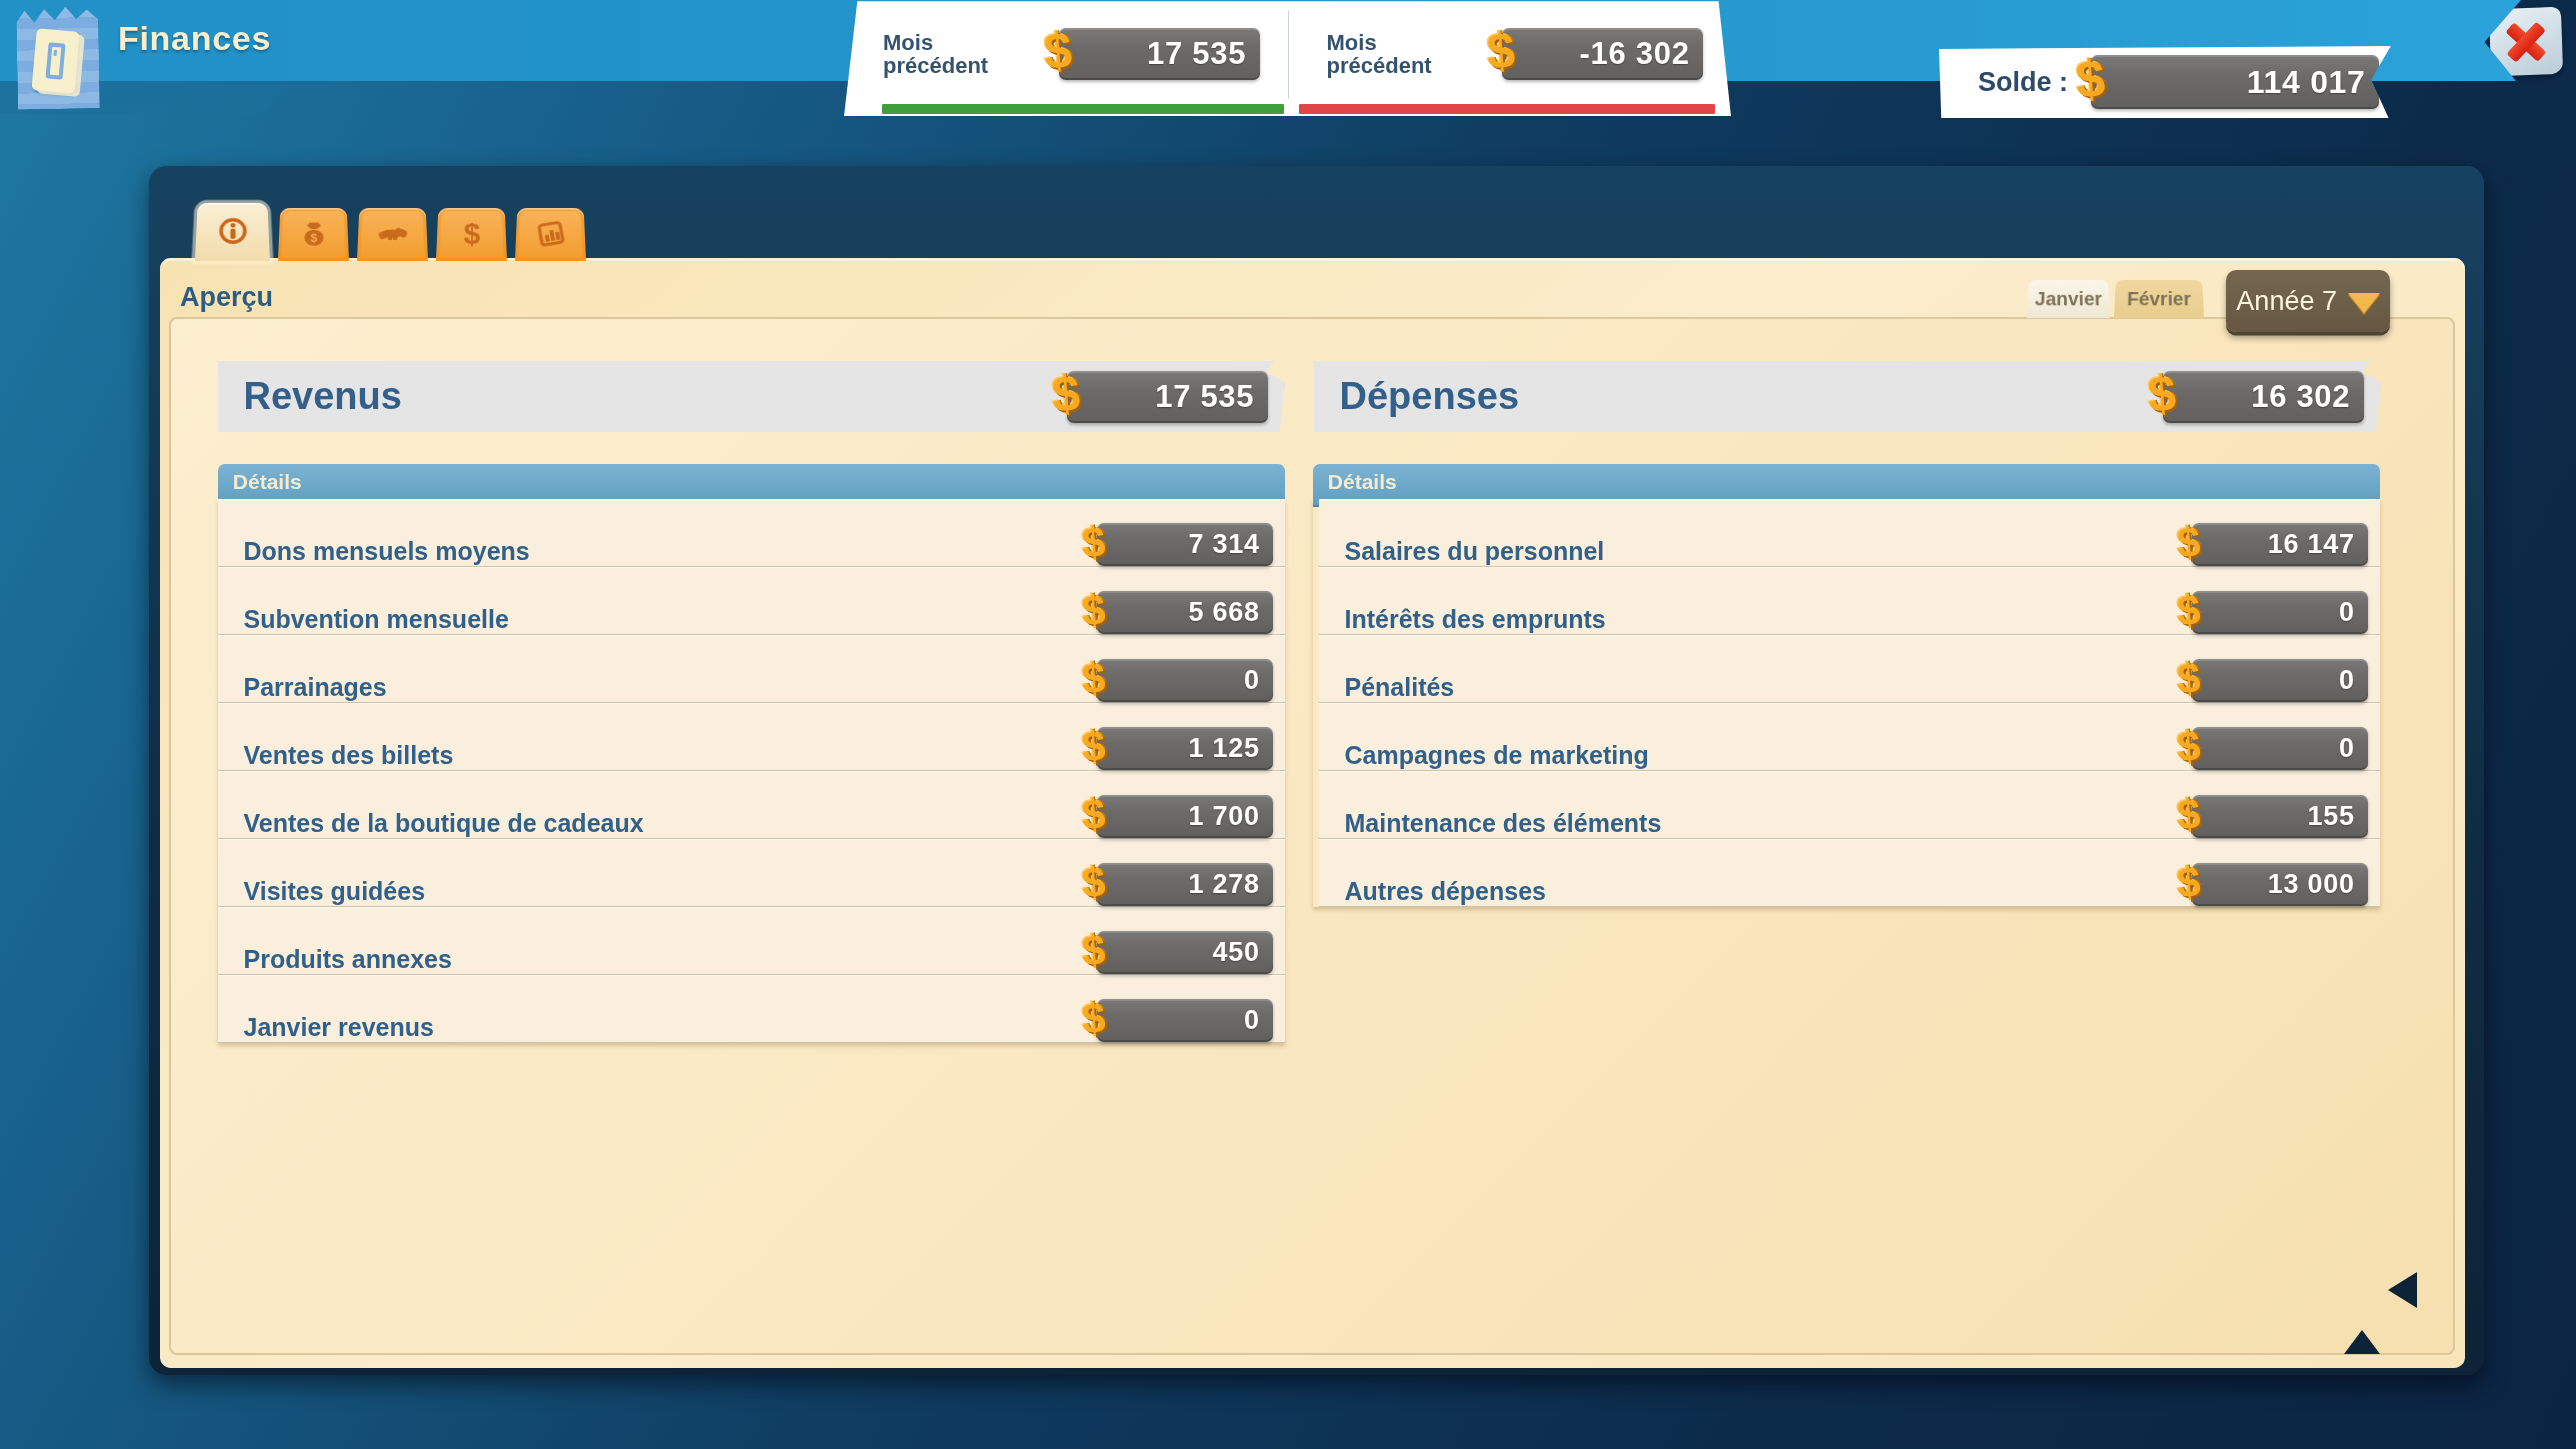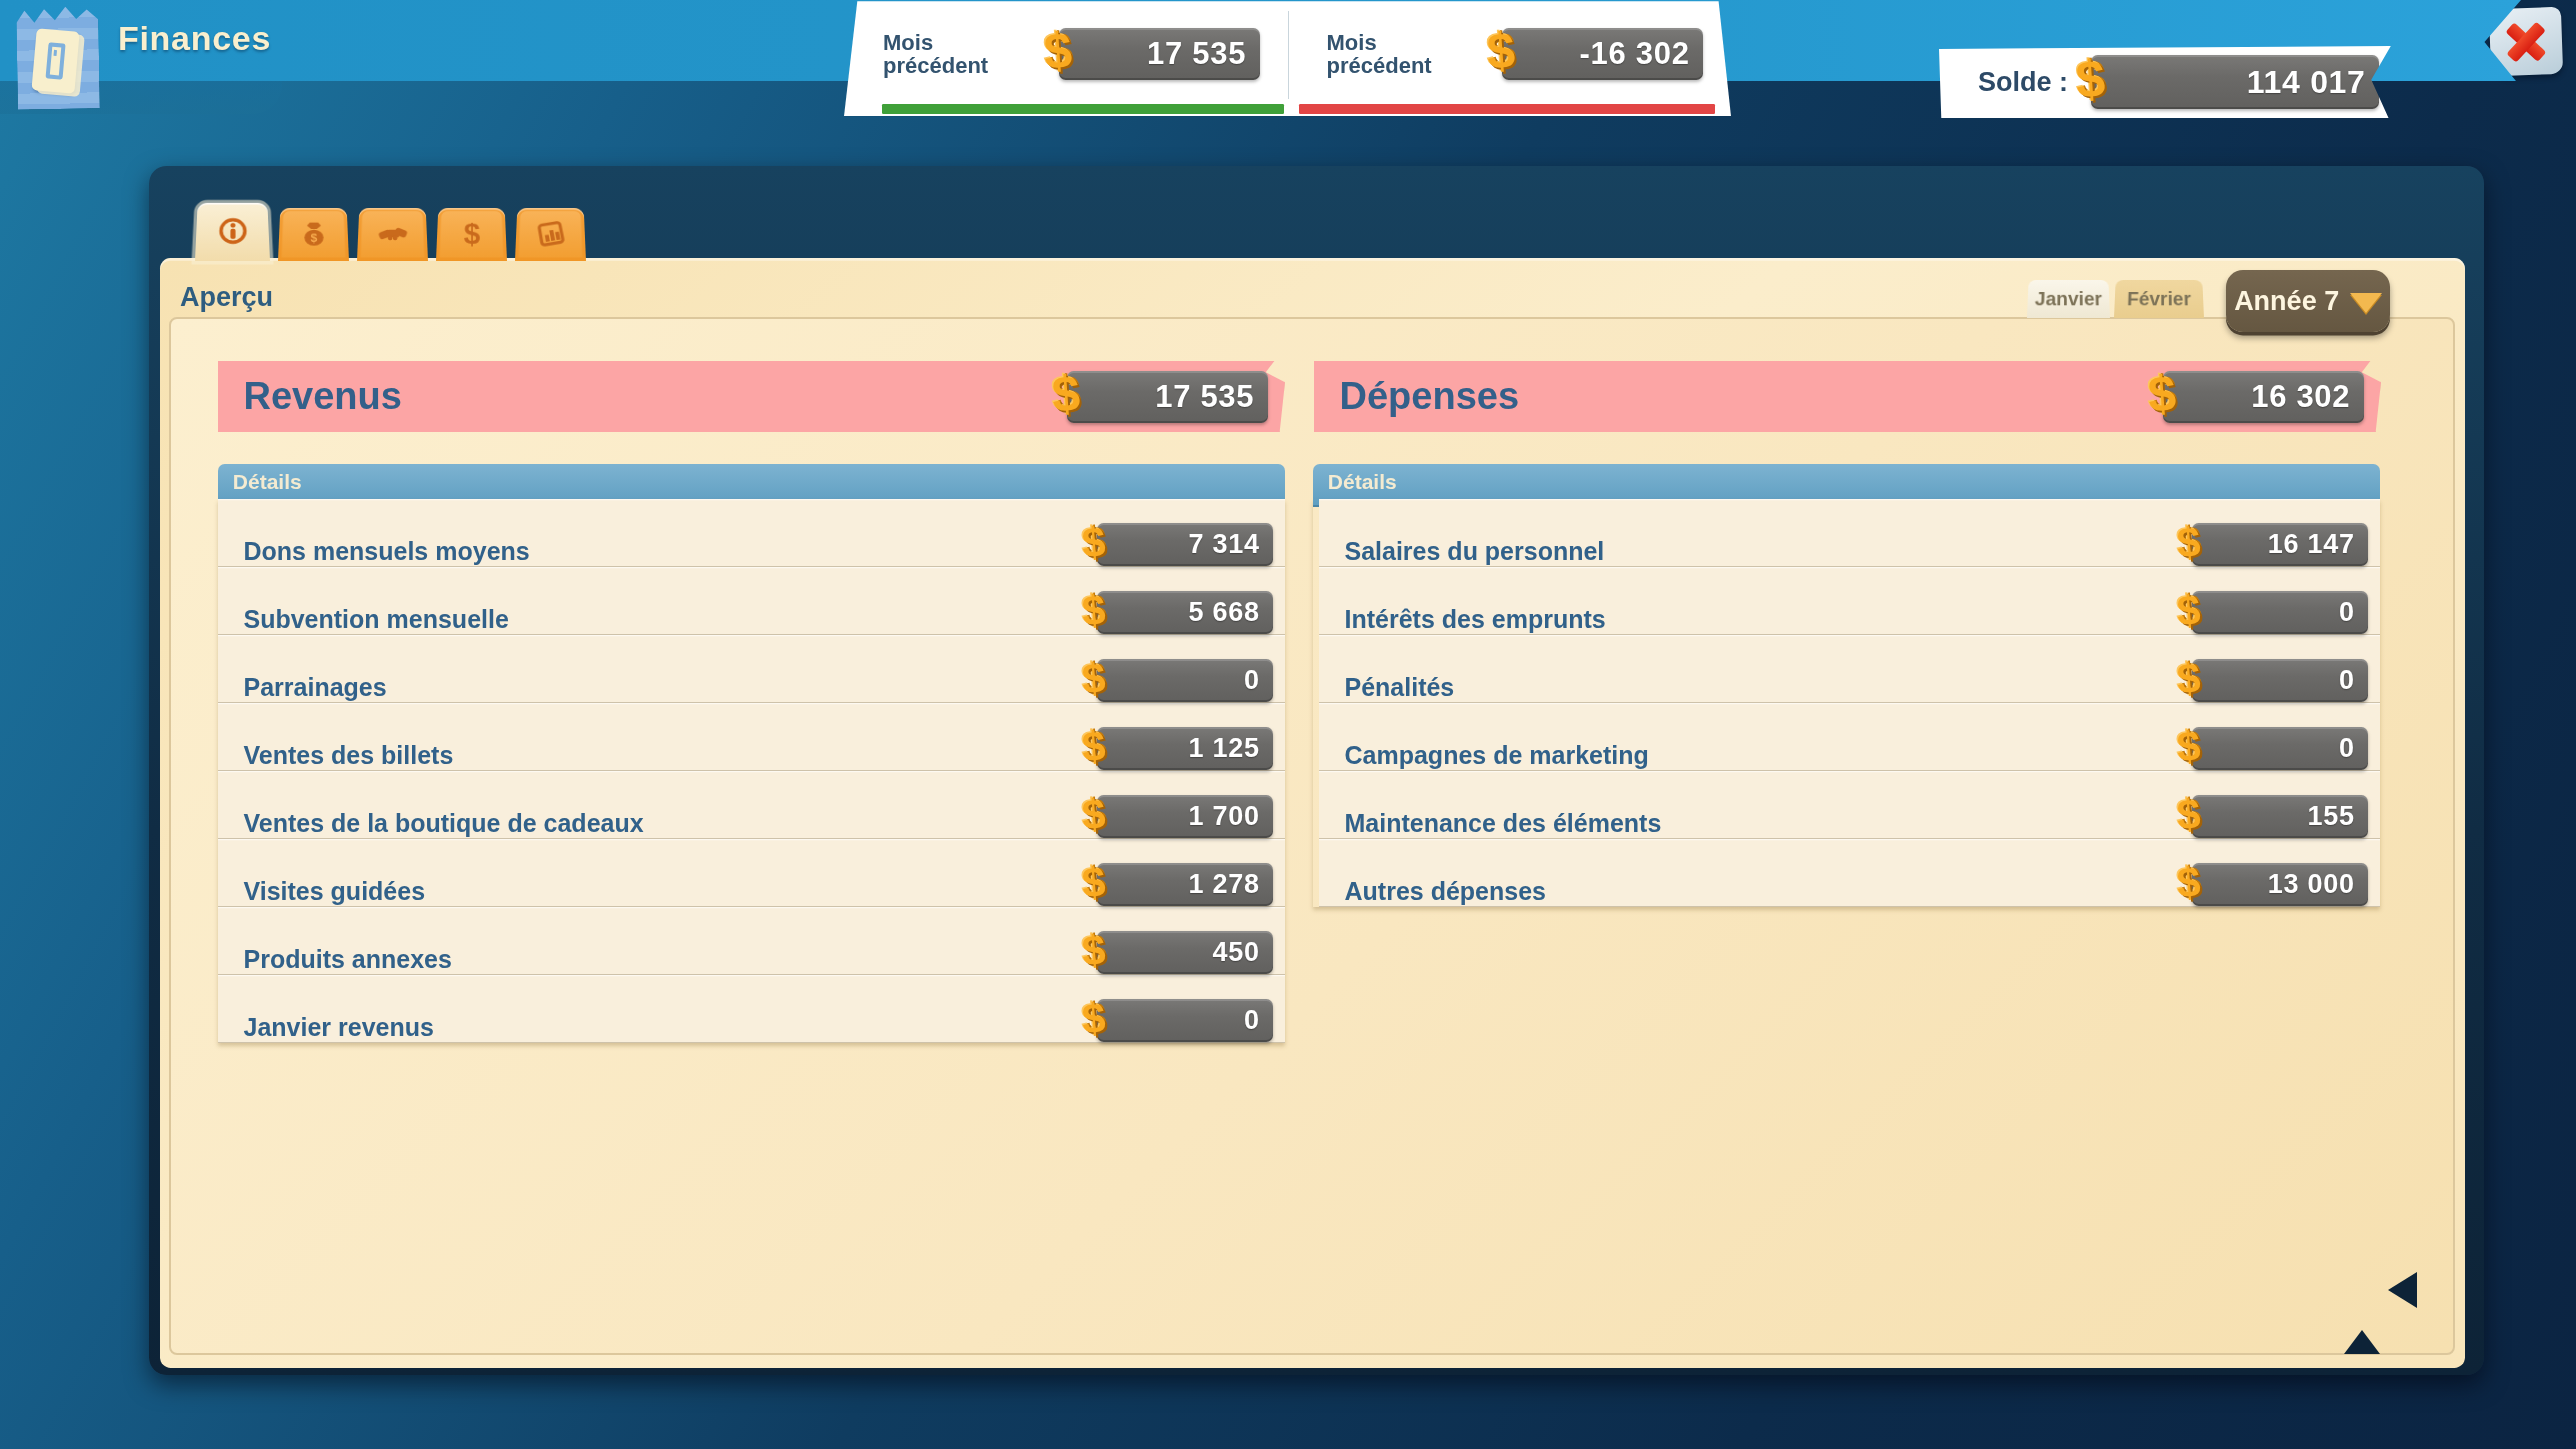--- a/index.html
+++ b/index.html
@@ -98,29 +98,29 @@
     background:linear-gradient(135deg,#fcefcf 0%,#f9e7c0 55%,#f6e0b0 100%); }
 
   
   .month-btn { position:absolute; z-index:4; height:40px; border-radius:8px 8px 0 0;
     transform:perspective(161px) rotateX(9deg); transform-origin:50% 100%;
     display:flex; align-items:center; justify-content:center;
     font-size:19.5px; font-weight:700; color:#7c7257; cursor:pointer; }
   .month-jan { left:2027px; top:278px; width:83px; background:linear-gradient(180deg,#faf6ea,#efe8d3); }
   .month-feb { left:2114px; top:278px; width:90px; background:linear-gradient(180deg,#f0d79f,#e9cd8e); }
   .year-btn { position:absolute; left:2226px; top:270px; width:164px; height:62px; z-index:5;
-    border-radius:17px; background:linear-gradient(180deg,#75664f,#655741);
+    border-radius:10px; background:linear-gradient(180deg,#75664f,#655741);
     box-shadow:0 3.4px 0 #4e4231, 0 5.4px 6.7px rgba(0,0,0,.35);
     display:flex; align-items:center; justify-content:center; gap:10.7px;
-    font-size:27px; font-weight:700; color:#fdf5df; cursor:pointer; }
+    font-size:27px; font-weight:400; color:#fdf5df; cursor:pointer; }
   .tri-down { width:0; height:0; border-left:16px solid transparent; border-right:16px solid transparent;
     border-top:20px solid #f3b94f; filter:drop-shadow(0 2px 0 #c78a24); margin-top:4px; }
 
   
-  .card { position:absolute; top:361px; width:1067px; height:71px; background:#fca5a5; z-index:3;
+  .card { position:absolute; top:361px; width:1067px; height:71px; background:#e5e5e5; z-index:3;
     clip-path:polygon(0 0, 99.0% 0, 98.2% 16%, 100% 30%, 99.5% 100%, 0 100%);
     display:flex; align-items:center; justify-content:space-between;
     box-shadow:0 4px 6.7px rgba(140,110,60,.3); }
   .card.left { left:218px; } .card.right { left:1314px; }
   .card .card-title { padding-left:25.5px; font-size:38px; font-weight:700; color:#33608a; }
   .card .pill { margin-right:17.4px; }
 
   .details-bar { position:absolute; top:464px; width:1067px; height:43px; z-index:3;
     background:linear-gradient(180deg,#7db3d1,#5d9dc0); border-radius:6.7px 6.7px 0 0;
     box-shadow:inset 0 -2px 0 rgba(40,90,120,.35);

